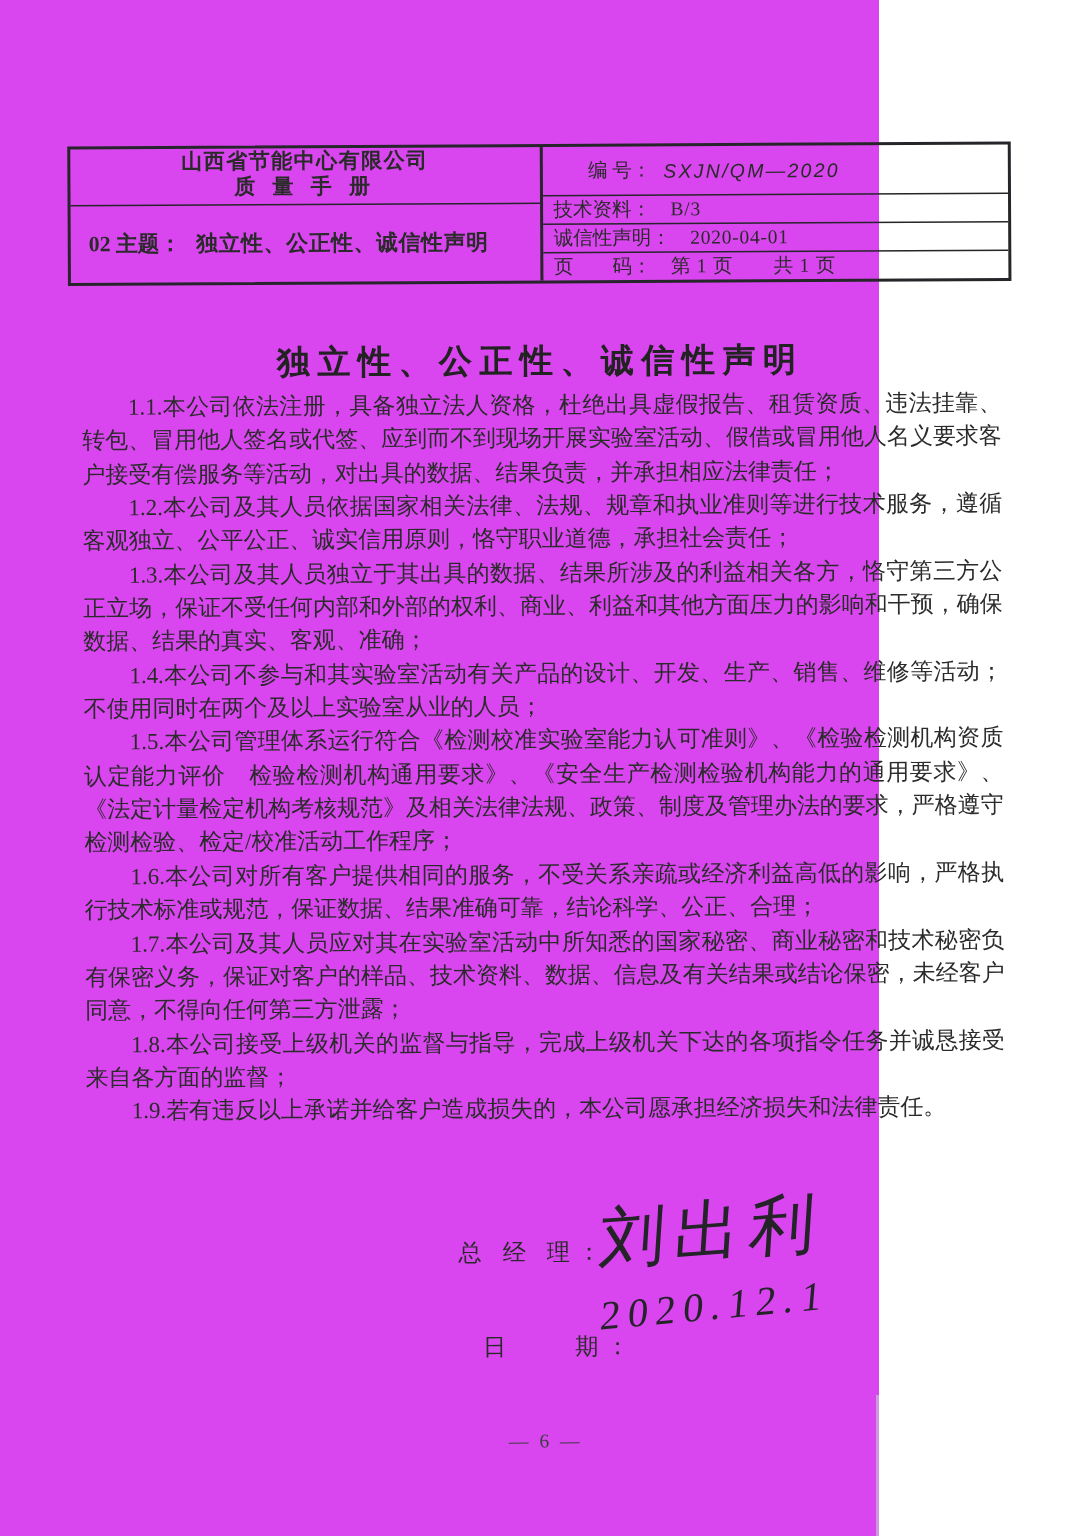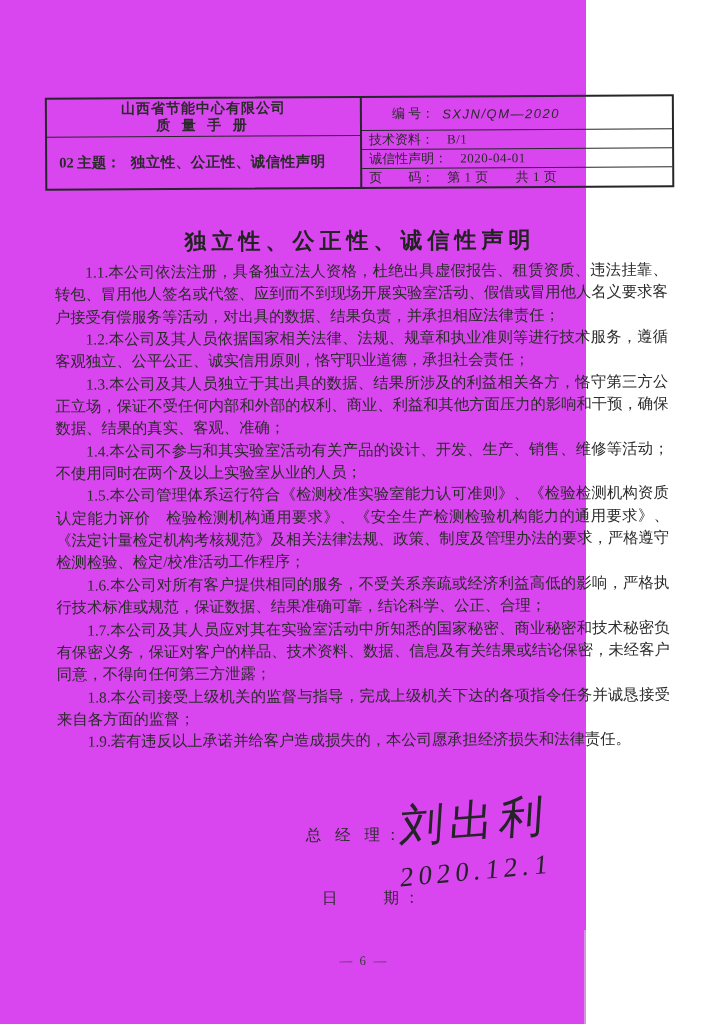--- a/index.html
+++ b/index.html
@@ -170,21 +170,21 @@
           <span class="subject-value">独立性、公正性、诚信性声明</span>
         </div>
       </div>
       <div class="col-right">
         <div class="cell-code">
           <span>编 号：</span>
           <span class="doc-number-value">SXJN/QM—2020</span>
         </div>
         <div class="rt-row">
           <span>技术资料：</span>
-          <span class="rt-value">B/1</span>
+          <span class="rt-value">B/3</span>
         </div>
         <div class="rt-row">
           <span>诚信性声明：</span>
           <span class="rt-value">2020-04-01</span>
         </div>
         <div class="rt-row">
           <span>页　　码：</span>
           <span class="rt-value">第 1 页　　共 1 页</span>
         </div>
       </div>

